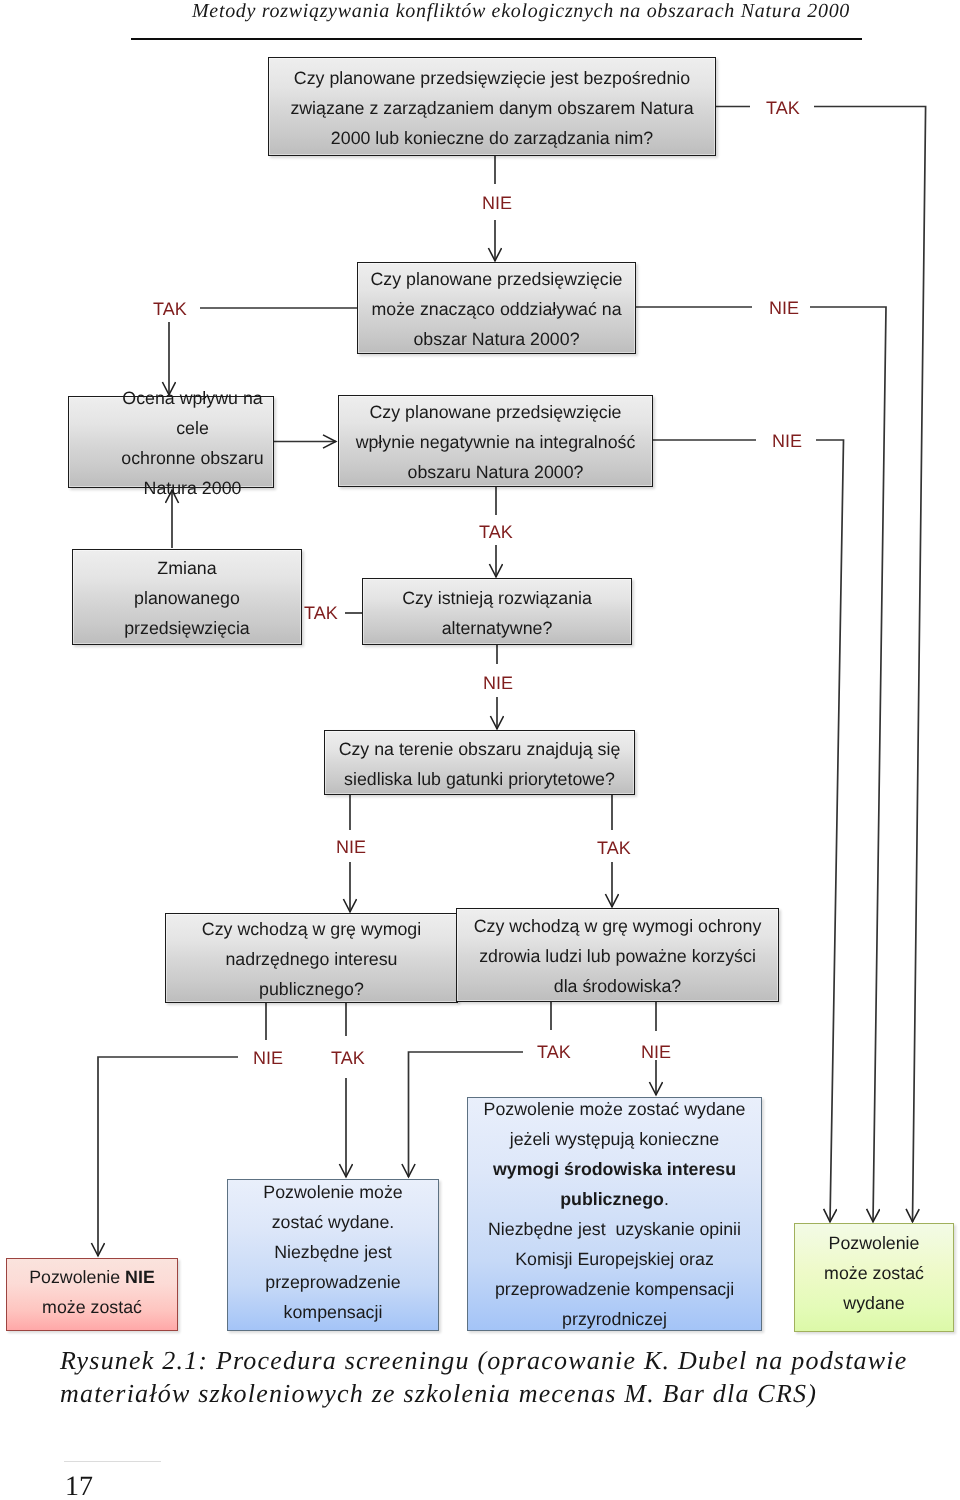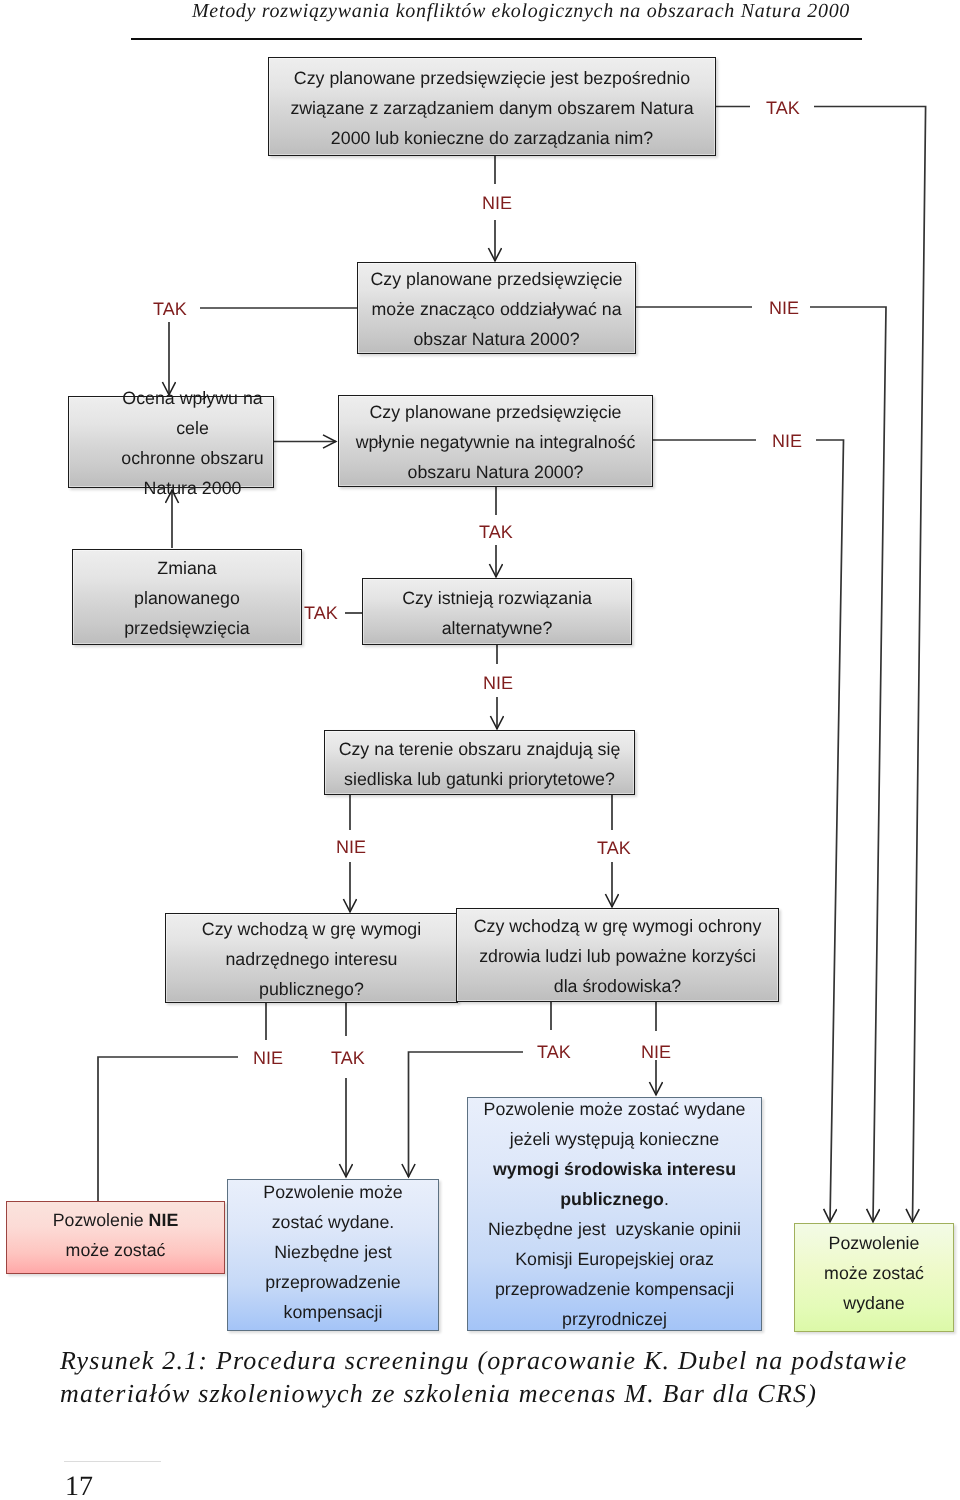--- a/index.html
+++ b/index.html
@@ -119,21 +119,21 @@
   </div>
   <div class="nodebox grey" style="left:324px;top:730px;width:311px;height:65px;">
     <span>Czy na terenie obszaru znajdują się<br>siedliska lub gatunki priorytetowe?</span>
   </div>
   <div class="nodebox grey" style="left:125px;top:913px;width:293px;height:90px;margin-left:40px;">
     <span>Czy wchodzą w grę wymogi<br>nadrzędnego interesu<br>publicznego?</span>
   </div>
   <div class="nodebox grey" style="left:456px;top:908px;width:323px;height:94px;">
     <span>Czy wchodzą w grę wymogi ochrony<br>zdrowia ludzi lub poważne korzyści<br>dla środowiska?</span>
   </div>
-  <div class="nodebox red shiftup3" style="left:6px;top:1201px;width:219px;height:73px;">
+  <div class="nodebox red shiftup3" style="left:6px;top:1258px;width:172px;height:73px;">
     <span>Pozwolenie <b>NIE</b><br>może zostać</span>
   </div>
   <div class="nodebox blue shiftup3" style="left:227px;top:1179px;width:212px;height:152px;">
     <span>Pozwolenie może<br>zostać wydane.<br>Niezbędne jest<br>przeprowadzenie<br>kompensacji</span>
   </div>
   <div class="nodebox blue" style="left:467px;top:1097px;width:295px;height:234px;">
     <span>Pozwolenie może zostać wydane<br>jeżeli występują konieczne<br><b>wymogi środowiska interesu</b><br><b>publicznego</b>.<br>Niezbędne jest &nbsp;uzyskanie opinii<br>Komisji Europejskiej oraz<br>przeprowadzenie kompensacji<br>przyrodniczej</span>
   </div>
   <div class="nodebox green shiftup5" style="left:794px;top:1223px;width:160px;height:109px;">
     <span>Pozwolenie<br>może zostać<br>wydane</span>

